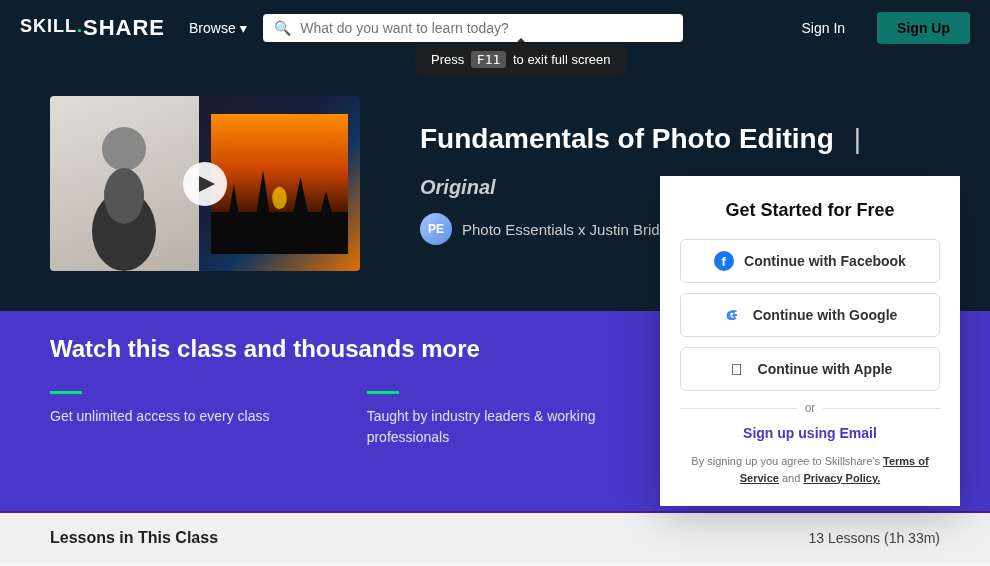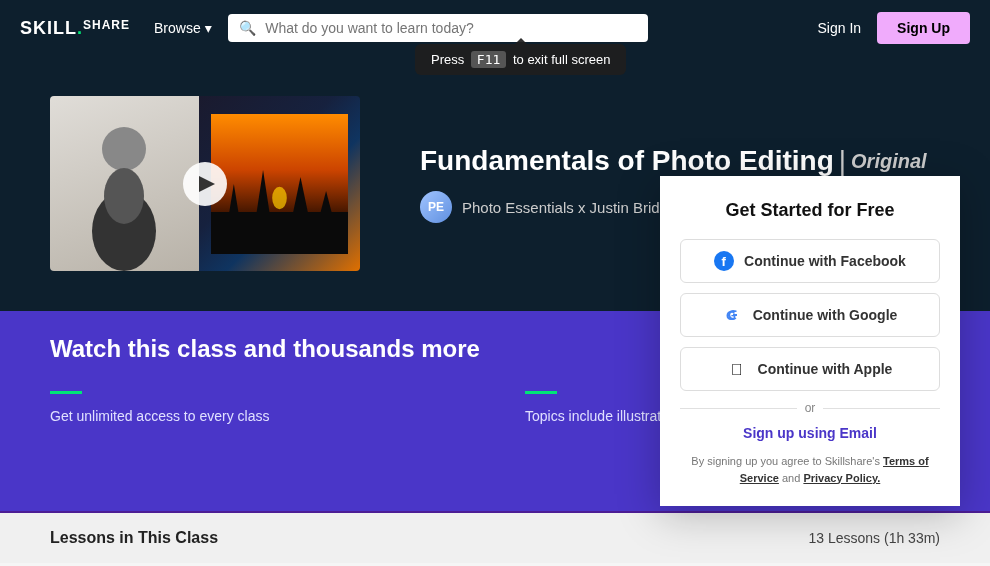--- a/index.html
+++ b/index.html
@@ -14,21 +14,21 @@
       height: 56px;
       position: relative;
     }
     .logo {
       display: flex;
       flex-direction: row;
       line-height: 1;
       margin-right: 24px;
     }
     .logo-skill { color: #fff; font-weight: 900; font-size: 18px; letter-spacing: 1px; text-transform: uppercase; }
-    .logo-share { color: #fff; font-weight: 900; font-size: 12px; letter-spacing: 1px; text-transform: uppercase; }
+    .logo-share { color: #fff; font-weight: 900; font-size: 22px; letter-spacing: 1px; text-transform: uppercase; }
     .logo-dot { color: #00e676; }
     .browse-btn {
       color: #fff;
       background: none;
       border: none;
       font-size: 14px;
       cursor: pointer;
       display: flex;
       align-items: center;
       gap: 4px;
@@ -49,31 +49,31 @@
       border: none;
       outline: none;
       font-size: 14px;
       flex: 1;
       color: #333;
     }
     .header-right {
       margin-left: auto;
       display: flex;
       align-items: center;
-      gap: 16px;
+      gap: 32px;
     }
     .sign-in-btn {
       color: #fff;
       background: none;
       border: none;
       font-size: 14px;
       cursor: pointer;
     }
     .sign-up-btn {
-      background: #f0abfc;
+      background: #0f766e;
       color: #000;
       border: none;
       border-radius: 4px;
       padding: 8px 20px;
       font-size: 14px;
       font-weight: 700;
       cursor: pointer;
     }
 
     
@@ -180,21 +180,21 @@
       color: #fff;
       flex: 1;
     }
     .hero-title {
       font-size: 28px;
       font-weight: 800;
       color: #fff;
       line-height: 1.2;
       display: flex;
       align-items: center;
-      gap: 5px;
+      gap: 20px;
       flex-wrap: wrap;
     }
     .hero-title-separator {
       color: #ccc;
       font-weight: 300;
       font-size: 28px;
     }
     .original-badge {
       font-size: 20px;
       font-weight: 700;
@@ -494,20 +494,24 @@
 
 <div class="features">
   <div class="features-title">Watch this class and thousands more</div>
   <div class="features-grid">
     <div class="feature-item">
       <div class="feature-line"></div>
       <div class="feature-text">Get unlimited access to every class</div>
     </div>
     <div class="feature-item">
       <div class="feature-line"></div>
+      <div class="feature-text">Taught by industry leaders &amp; working professionals</div>
+    </div>
+    <div class="feature-item">
+      <div class="feature-line"></div>
       <div class="feature-text">Topics include illustration, design, photography, and more</div>
     </div>
   </div>
 </div>
 
 <div class="lessons-footer">
   <span class="lessons-title">Lessons in This Class</span>
   <span class="lessons-count">13 Lessons (1h 33m)</span>
 </div>
 

